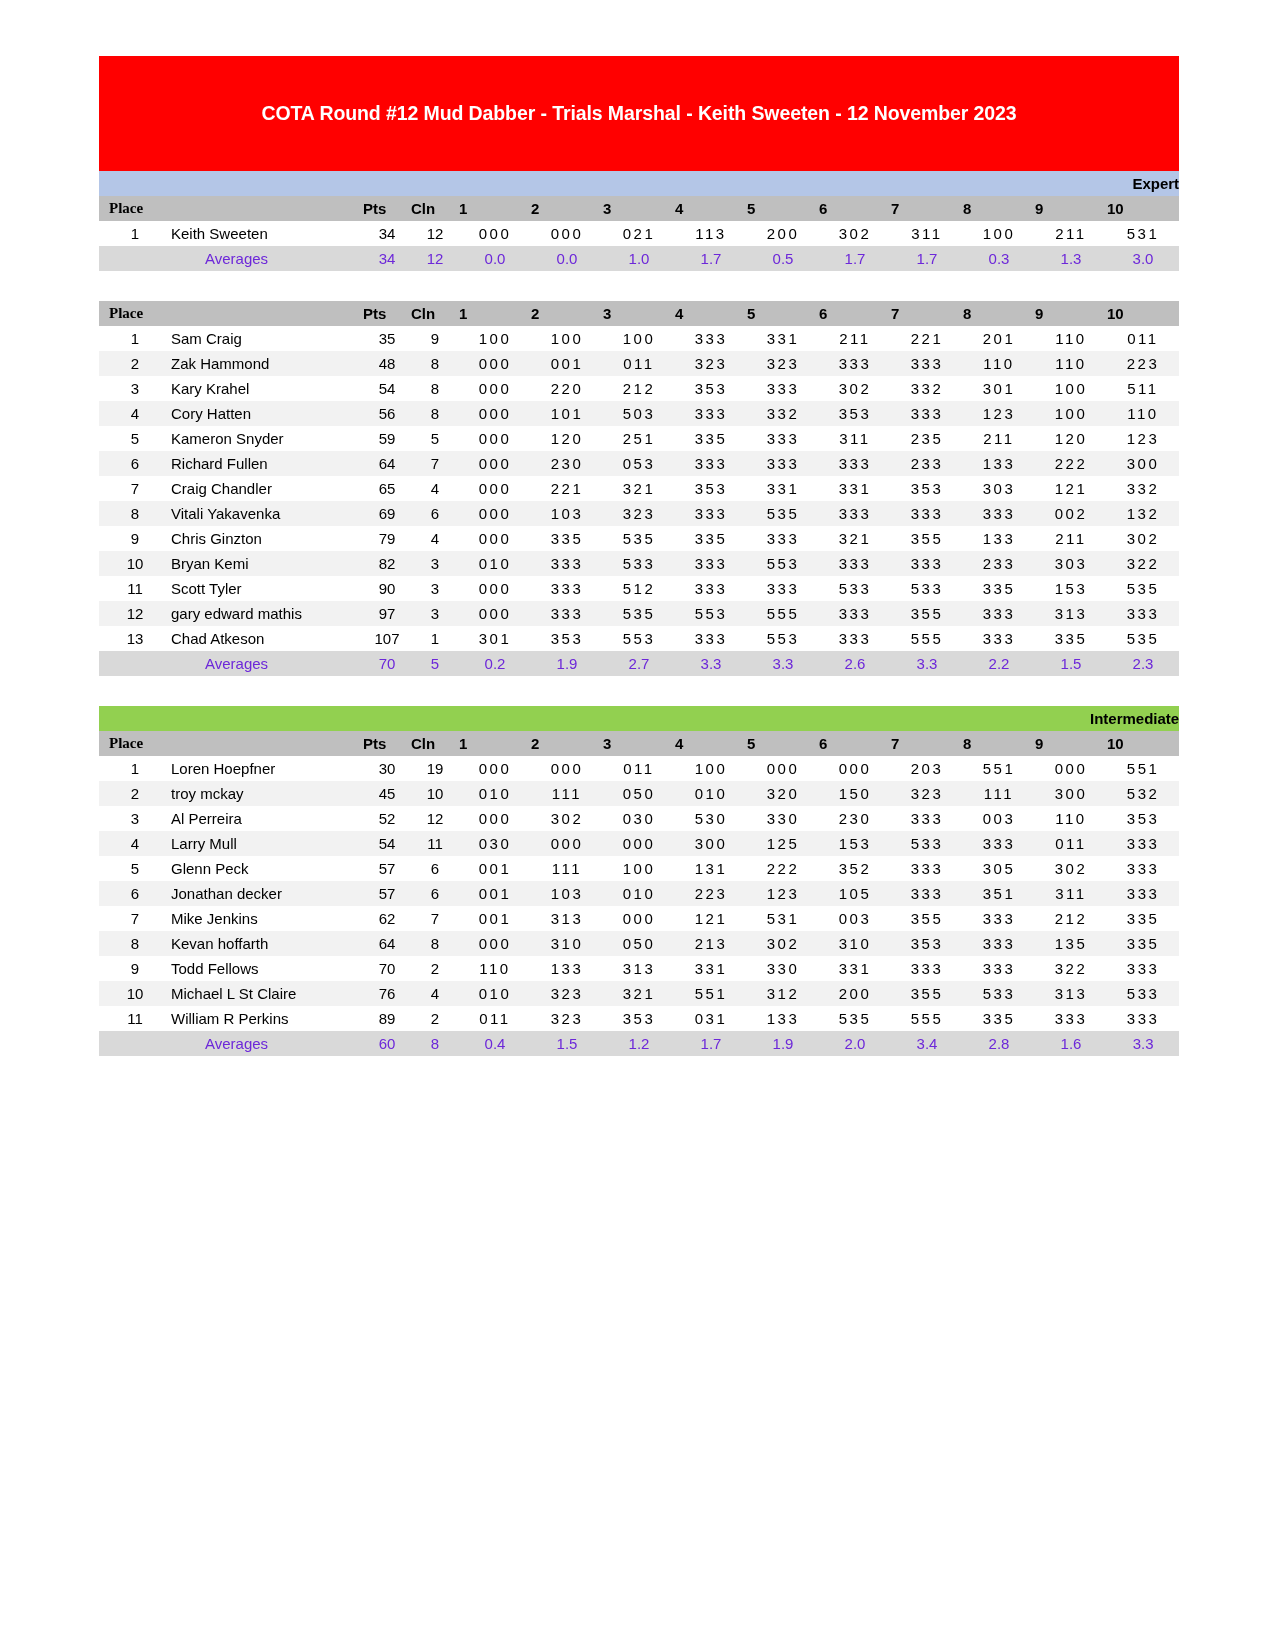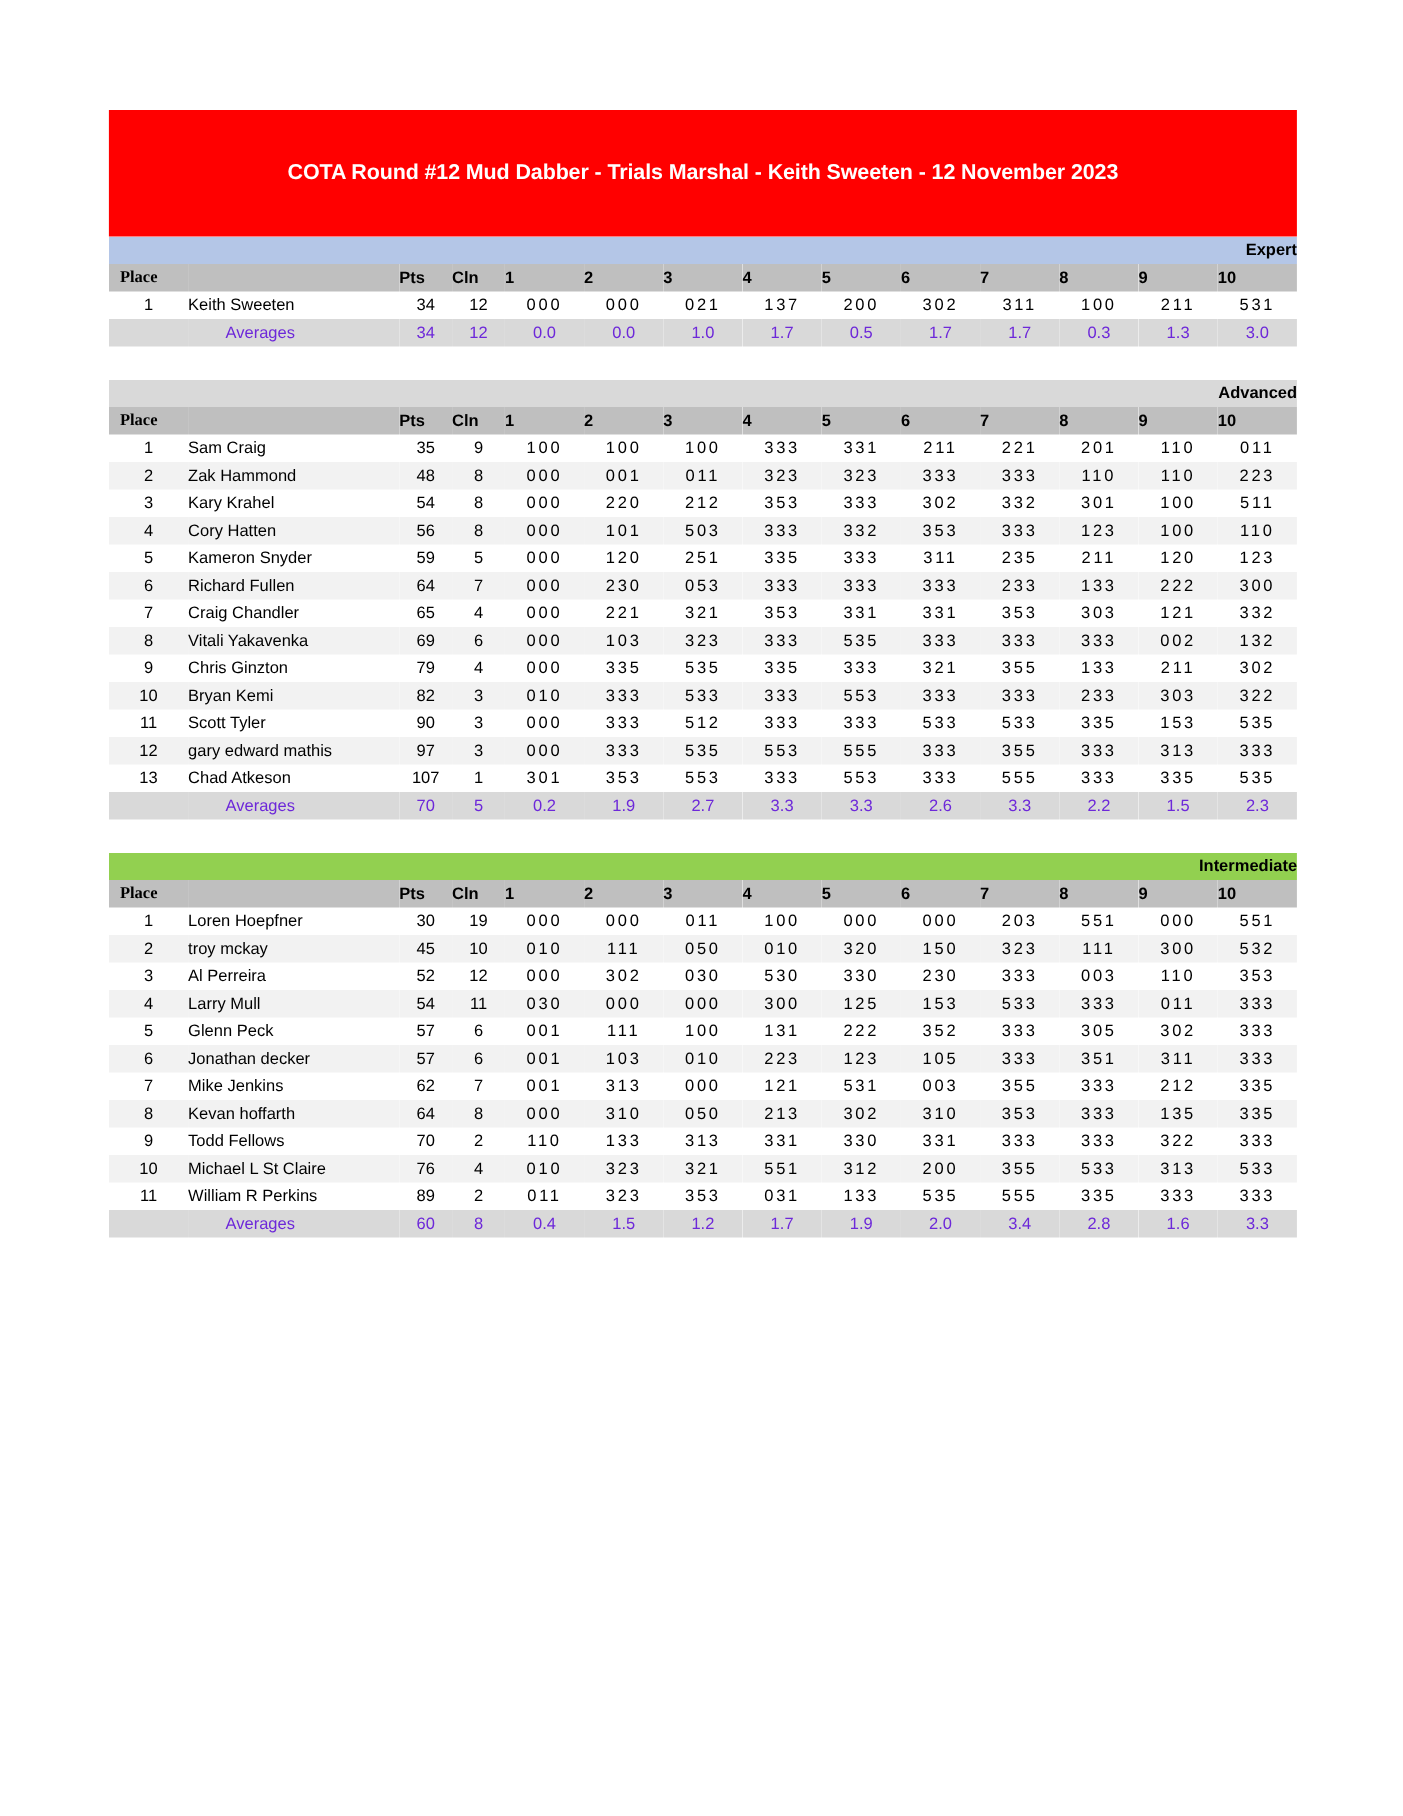--- a/index.html
+++ b/index.html
@@ -12,21 +12,21 @@
     height: 1651px;
     font-family: "Liberation Sans", sans-serif;
     color: #000000;
     -webkit-font-smoothing: antialiased;
   }
   .page {
     position: relative;
     width: 1275px;
     height: 1651px;
     box-sizing: border-box;
-    padding: 100px 96px 0 99px;
+    padding: 56px 96px 0 99px;
   }
   .sheet {
     width: 1080px;
   }
 
   
   .title-banner {
     background: #ff0000;
     color: #ffffff;
     height: 115px;
@@ -179,21 +179,21 @@
               <td class="">10</td>
             </tr>
             <tr class="row">
               <td class="place">1</td>
               <td class="name">Keith Sweeten</td>
               <td class="num">34</td>
               <td class="num">12</td>
               <td class="sec">000</td>
               <td class="sec">000</td>
               <td class="sec">021</td>
-              <td class="sec">137</td>
+              <td class="sec">113</td>
               <td class="sec">200</td>
               <td class="sec">302</td>
               <td class="sec">311</td>
               <td class="sec">100</td>
               <td class="sec">211</td>
               <td class="sec">531</td>
             </tr>
             <tr class="avg">
               <td class="place"></td>
               <td class="name">Averages</td>
@@ -224,23 +224,20 @@
             <col class="c-sec">
             <col class="c-sec">
             <col class="c-sec">
             <col class="c-sec">
             <col class="c-sec">
             <col class="c-sec">
             <col class="c-sec">
             <col class="c-sec">
           </colgroup>
           <tbody>
-            <tr class="sec-title">
-              <td class="" colspan="14">Advanced</td>
-            </tr>
             <tr class="col-head">
               <td class="h-place">Place</td>
               <td class="h-name"></td>
               <td class="">Pts</td>
               <td class="">Cln</td>
               <td class="">1</td>
               <td class="">2</td>
               <td class="">3</td>
               <td class="">4</td>
               <td class="">5</td>

